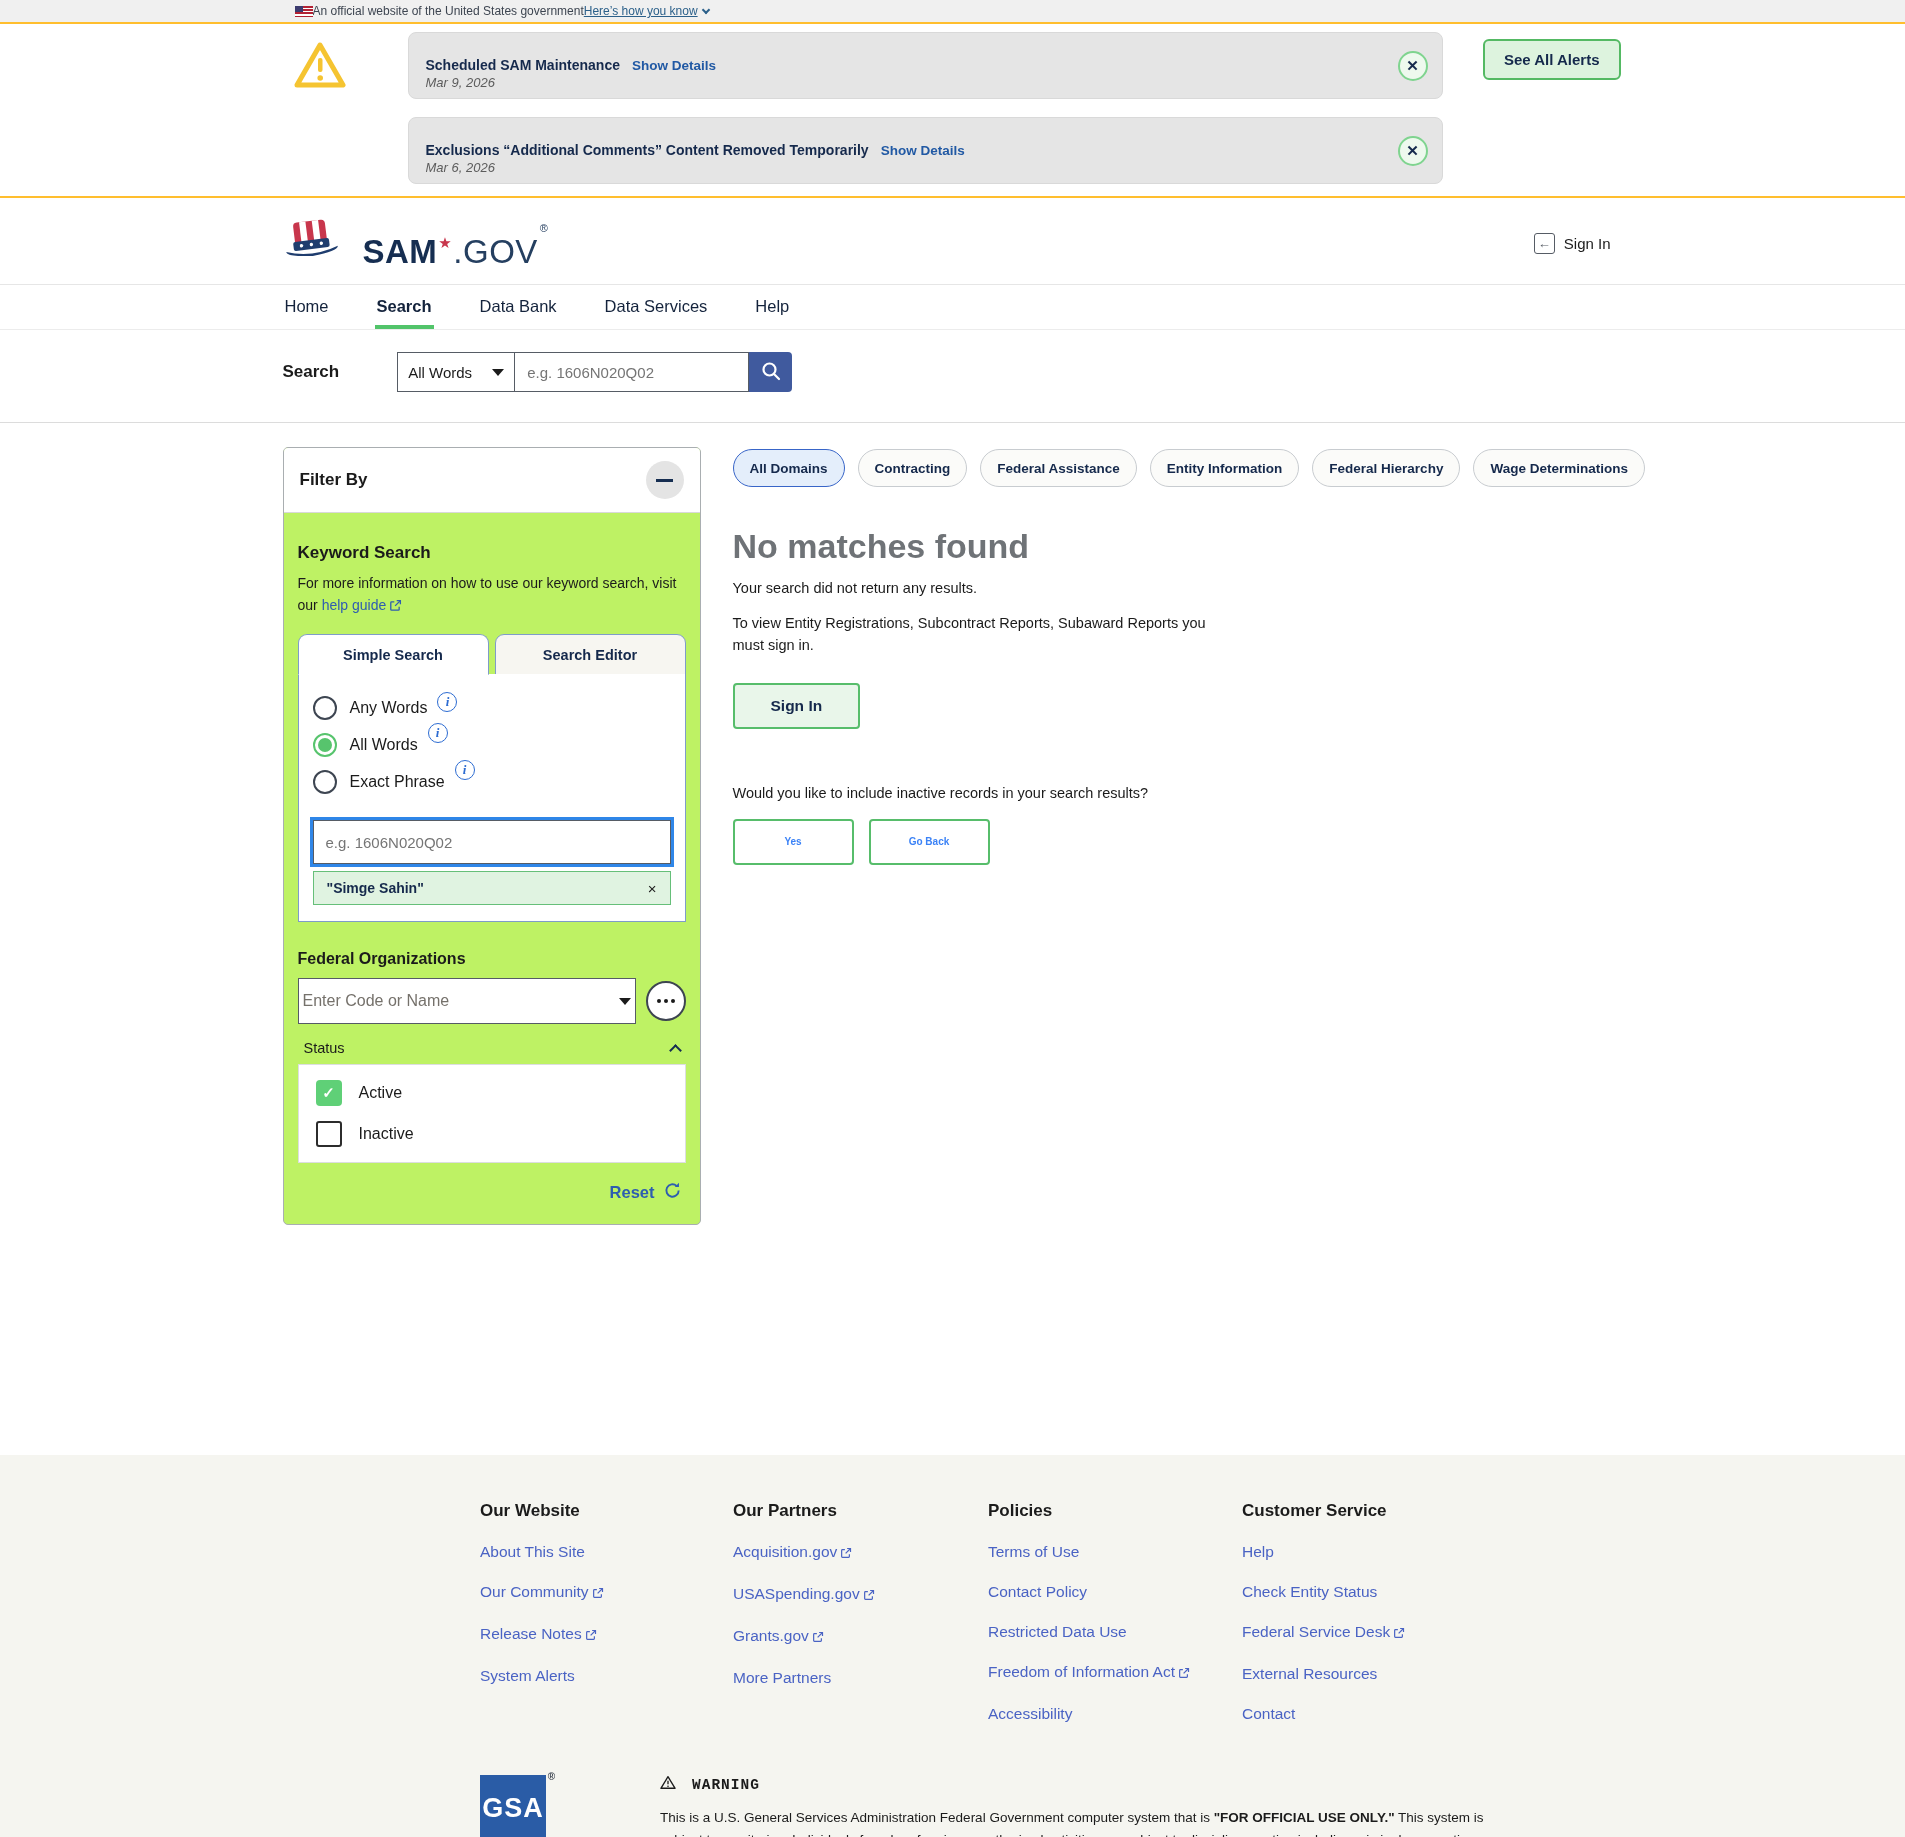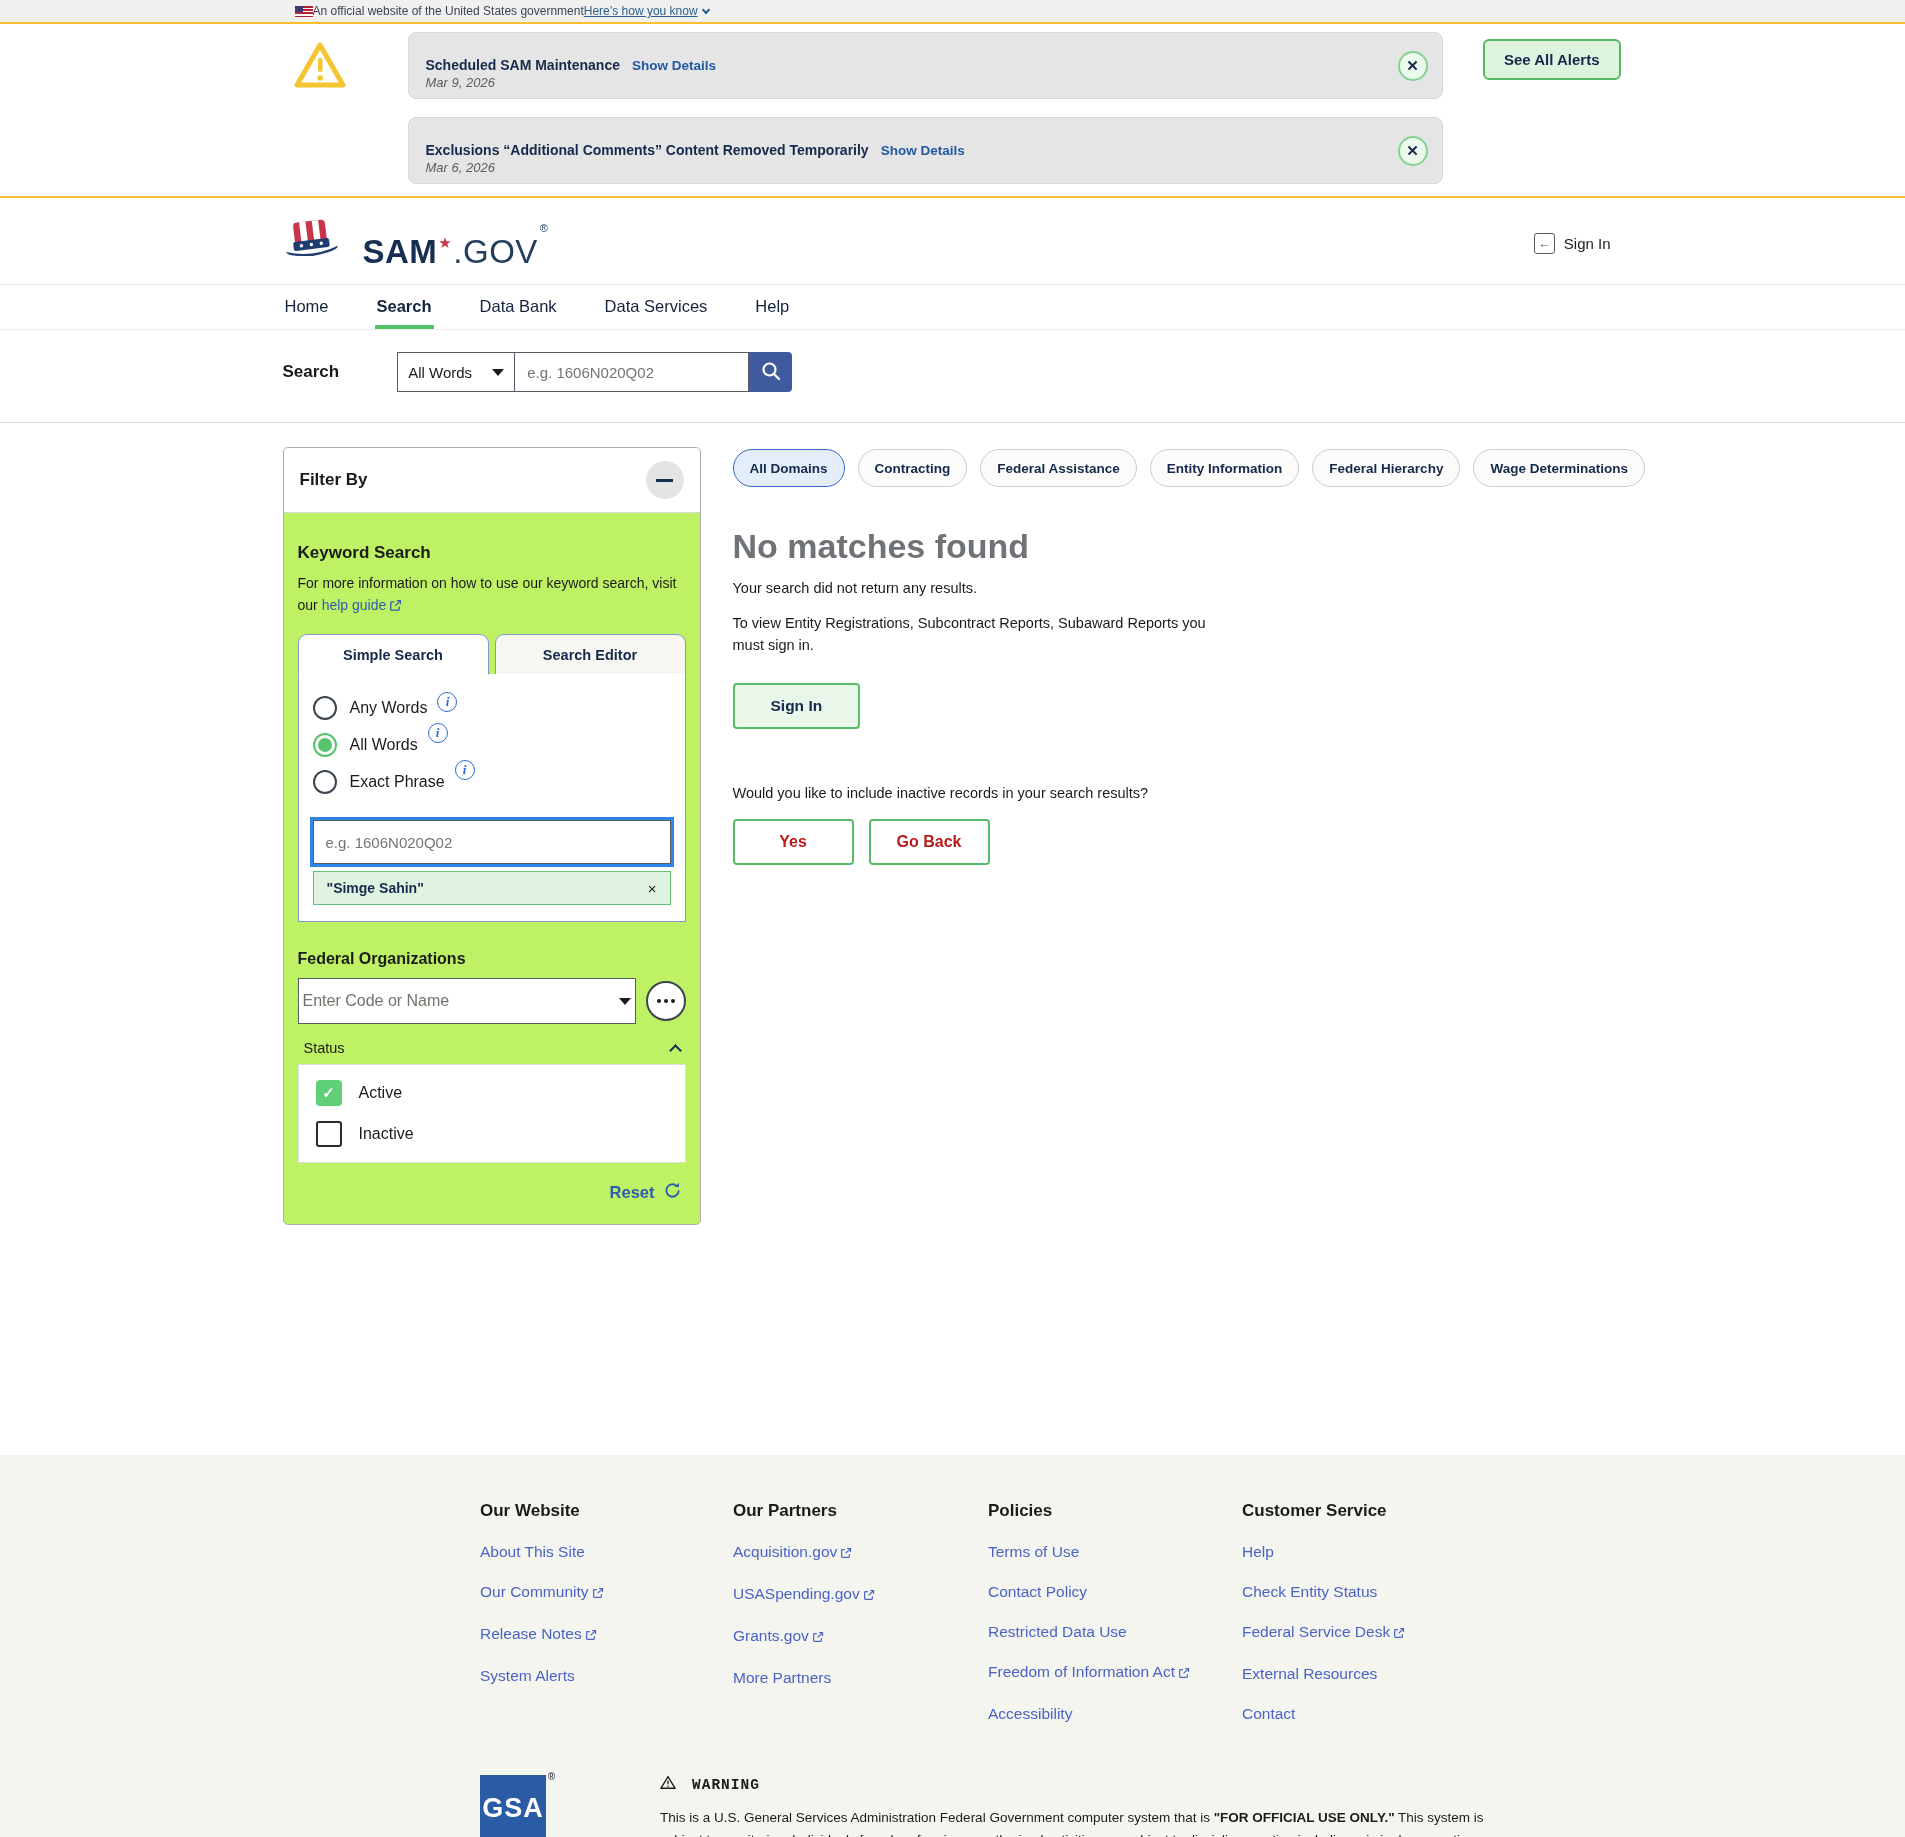--- a/index.html
+++ b/index.html
@@ -108,21 +108,21 @@
   .results-col { flex:1; padding-top:2px; }
   .pills { display:flex; gap:13px; }
   .pill { height:38px; border-radius:20px; padding:0 16px; display:flex; align-items:center; font-weight:bold; font-size:13.5px; color:#15294c; background:#fbfbf9; border:1px solid #c8ccd0; cursor:pointer; white-space:nowrap; }
   .pill.active { background:#e4eefb; border:1px solid #3865c8; }
   .nm-title { font-size:34px; font-weight:bold; color:#6f7377; margin:40px 0 14px; }
   .nm-line { font-size:14.5px; margin-bottom:16px; }
   .nm-line2 { width:500px; line-height:1.55; margin-bottom:26px; }
   .btn-green-light { background:#e9f6ea; border:2px solid #57bd6b; border-radius:4px; padding:12px 36px; font-weight:bold; font-size:15.5px; color:#15294c; cursor:pointer; font-family:inherit; }
   .nm-question { font-size:14.5px; margin:56px 0 18px; }
   .btn-row { display:flex; gap:15px; }
-  .btn-outline-green { background:#fff; border:2px solid #57bd6b; border-radius:4px; width:121px; height:46px; font-weight:bold; font-size:16px; color:#b91c1c; cursor:pointer; font-family:inherit; }
+  .btn-outline-green { background:#fff; border:2px solid #57bd6b; border-radius:4px; width:121px; height:46px; font-weight:bold; font-size:10px; color:#3b82f6; cursor:pointer; font-family:inherit; }
 
   
   .site-footer { background:#f5f5f0; padding:46px 0 40px; }
   .f-inner { margin-left:480px; width:1180px; }
   .f-cols { display:grid; grid-template-columns:253px 255px 254px auto; }
   .f-head { font-weight:bold; font-size:17px; margin-bottom:12px; }
   .f-link { display:block; color:#4a63c4; font-size:15.5px; margin-top:22px; cursor:pointer; text-decoration:none; }
   .gsa-row { display:flex; margin-top:52px; }
   .gsa-logo-wrap { width:180px; flex-shrink:0; }
   .gsa-logo { width:66px; height:66px; background:#2a5ca6; color:#fff; display:flex; align-items:center; justify-content:center; font-size:27px; font-weight:bold; letter-spacing:1px; position:relative; }

